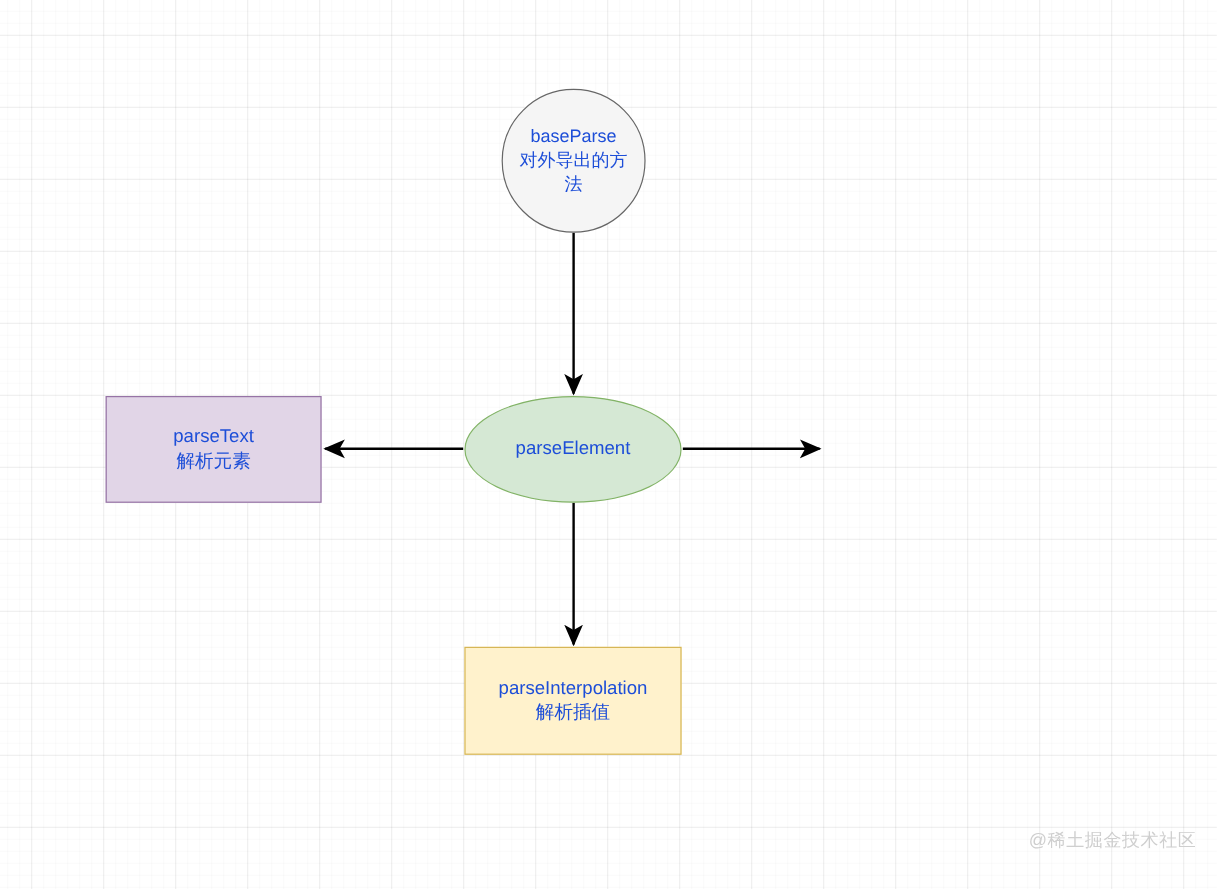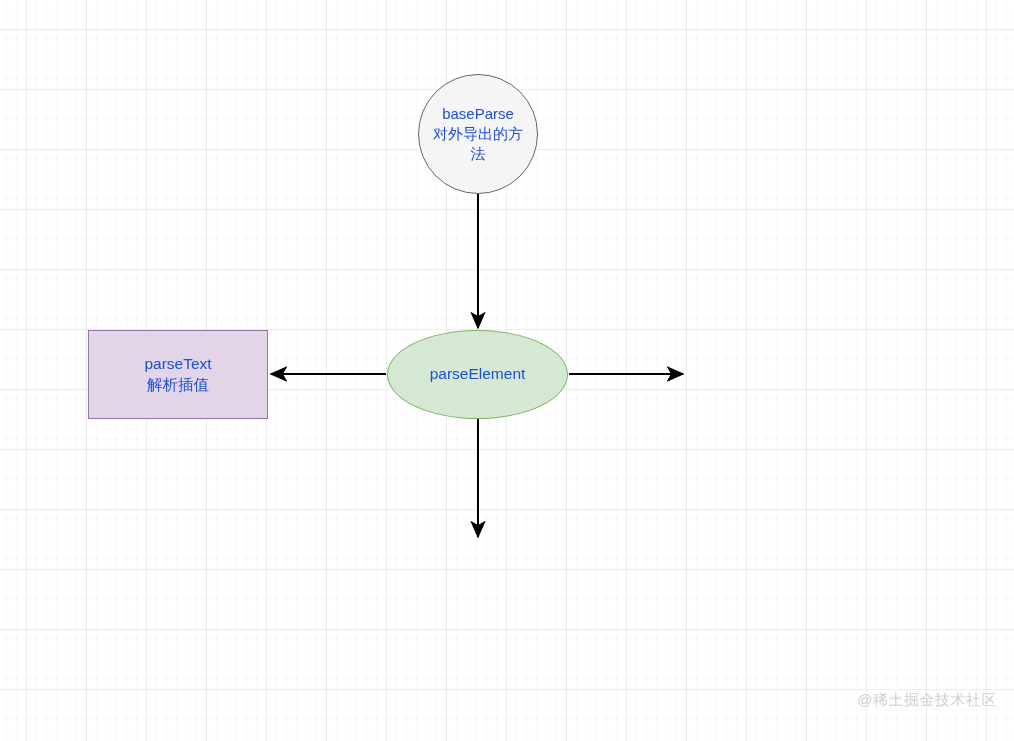--- a/index.html
+++ b/index.html
@@ -142,24 +142,28 @@
   </svg>
 
   <div class="node" id="node-baseparse">
     <span class="line">baseParse</span>
     <span class="line">对外导出的方</span>
     <span class="line">法</span>
   </div>
 
   <div class="node" id="node-parsetext">
     <span class="line">parseText</span>
-    <span class="line">解析插值</span>
+    <span class="line">解析元素</span>
   </div>
 
   <div class="node" id="node-parsechildren">
     <span class="line">parseElement</span>
   </div>
 
 
+  <div class="node" id="node-parseinterpolation">
+    <span class="line">parseInterpolation</span>
+    <span class="line">解析插值</span>
+  </div>
 
   <div id="watermark">@稀土掘金技术社区</div>
 
 </div>
 
 </body></html>

